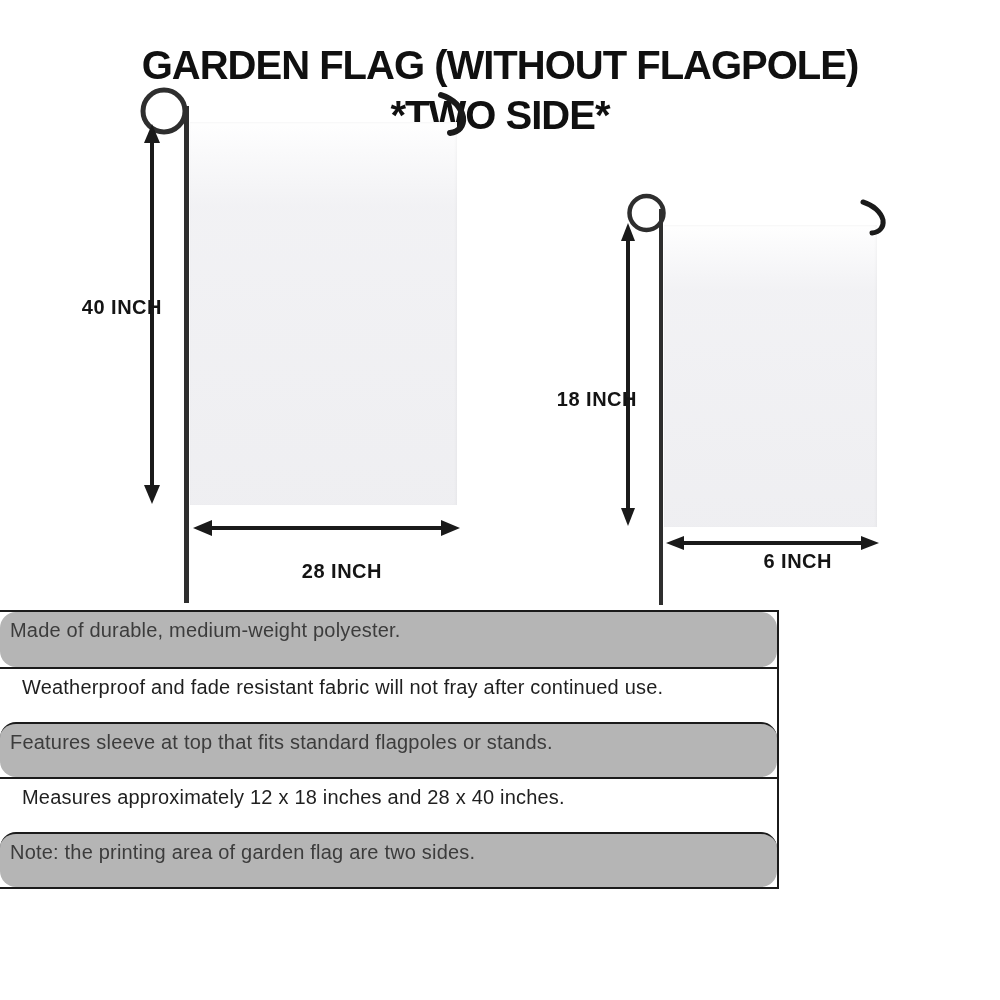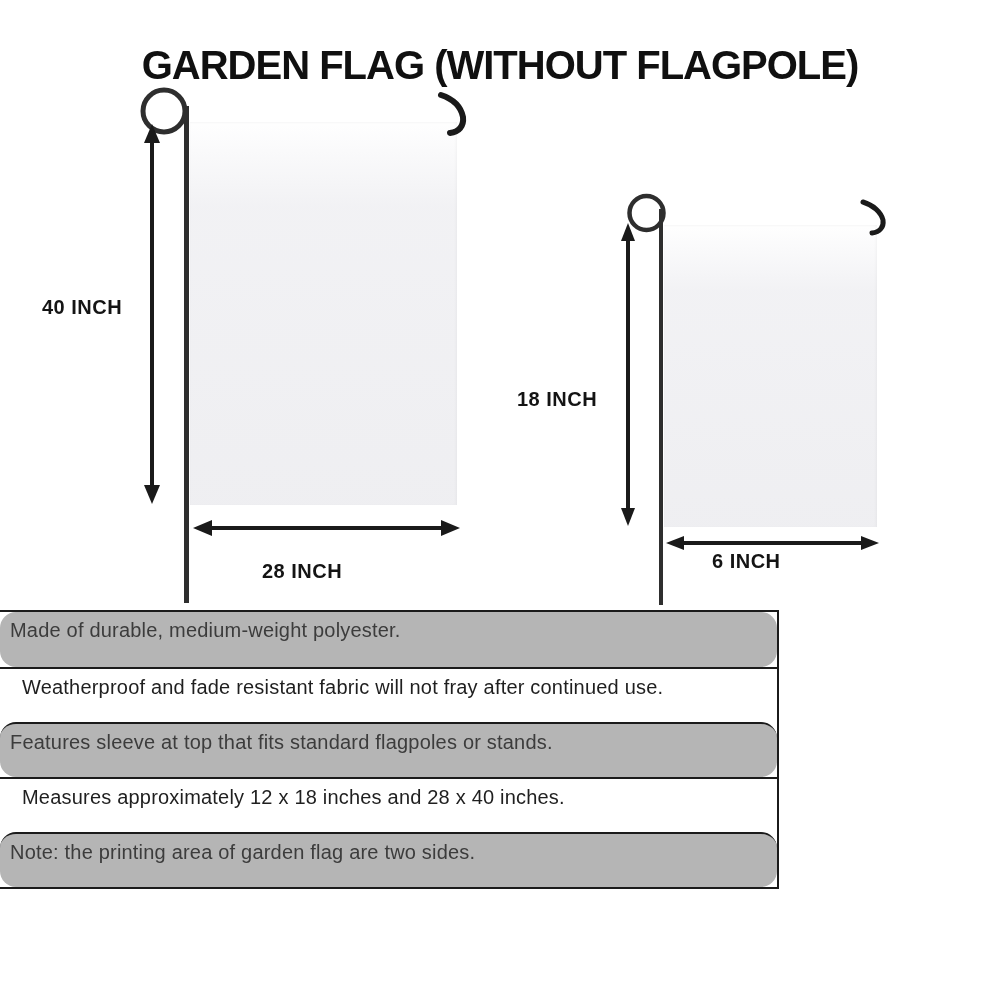--- a/index.html
+++ b/index.html
@@ -36,21 +36,21 @@
   .flag-large{left:190px;top:122px;width:267px;height:383px;}
   .flag-small{left:664px;top:225px;width:213px;height:302px;}
   
   .diagram{position:absolute;left:0;top:0;width:1000px;height:620px;}
   .pole{stroke:var(--pole-color);fill:none;}
   .hook{stroke:var(--arrow-color);fill:none;}
   .arrow-line{stroke:var(--arrow-color);}
   .arrow-head{fill:var(--arrow-color);}
   
   .dim{
-    position:absolute;width:120px;text-align:left;
+    position:absolute;width:120px;text-align:right;
     font-size:20px;font-weight:bold;color:#141414;letter-spacing:0.5px;
   }
   .dim-40{left:42px;top:296px;}
   .dim-28{left:262px;top:560px;}
   .dim-18{left:517px;top:344px;margin-top:44px;}
   .dim-12{left:712px;top:550px;}
   
   .features{
     position:absolute;left:0;top:610px;width:777px;
     border:2px solid var(--table-border);border-left:none;
@@ -64,20 +64,21 @@
   .feature-row.shaded{background:var(--row-shaded);color:var(--row-text-shaded);border-radius:16px;}
   .feature-row.plain{background:var(--row-plain);color:var(--row-text-plain);padding-left:22px;}
 </style>
 </head>
 <body>
 
 <div class="canvas">
 
   <div class="title">
     <div>GARDEN FLAG (WITHOUT FLAGPOLE)</div>
+    <div>*TWO SIDE*</div>
   </div>
 
   <div class="flag flag-large"></div>
   <div class="flag flag-small"></div>
 
   <svg class="diagram" viewBox="0 0 1000 620" xmlns="http://www.w3.org/2000/svg">
 
     <circle class="pole" cx="164" cy="111" r="21" stroke-width="5"></circle>
     <line class="pole" x1="186.5" y1="106" x2="186.5" y2="603" stroke-width="5"></line>
     <path class="hook" d="M441,95 C453,99 461,107 463,117 C464,126 459,132 450,133" stroke-width="6" stroke-linecap="round"></path>

